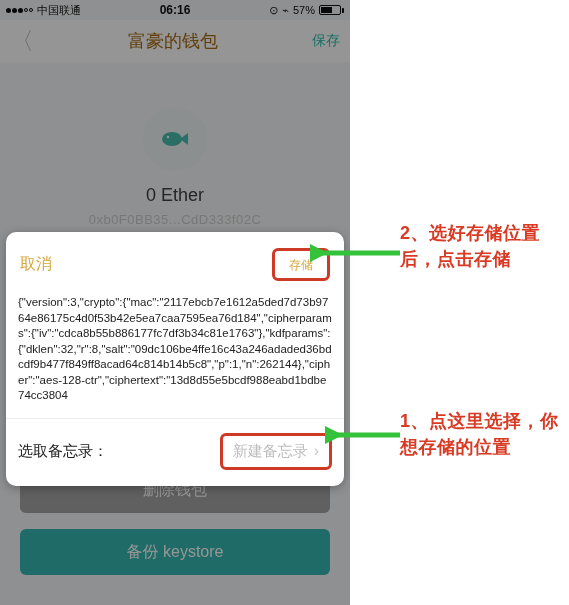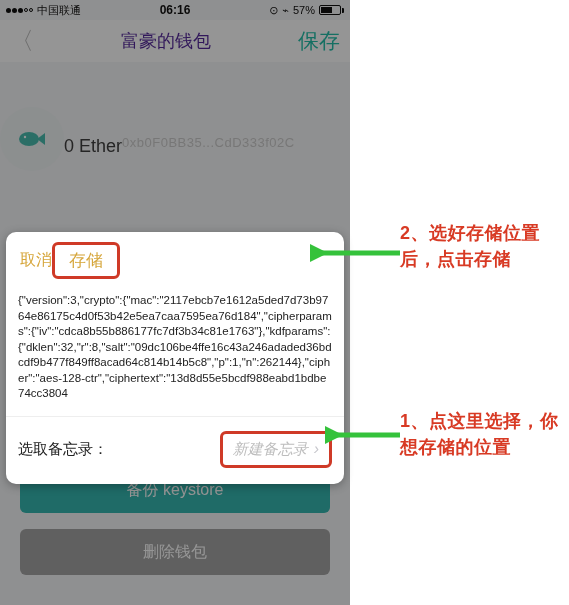--- a/index.html
+++ b/index.html
@@ -34,24 +34,24 @@
   .dot.empty{ background:transparent;border:1px solid #000; width:4px;height:4px;}
   .nav {
     height: 42px;
     display: flex;
     align-items: center;
     justify-content: space-between;
     padding: 0 10px;
     background:#fff;
   }
   .back { color:#b8b8b8; font-size:24px; }
-  .title { font-size:18px; color:#4c1d95; font-weight:500;}
-  .save-link { color:#18bba4; font-size:21px; }
+  .title { font-size:18px; color:#a16207; font-weight:500;}
+  .save-link { color:#18bba4; font-size:14px; }
   .content {
-    display:flex; flex-direction:row; align-items:center;
+    display:flex; flex-direction:column; align-items:center;
     padding-top:45px;
   }
   .coin-circle {
     width:64px;height:64px;border-radius:50%;background:#eef4f5;
     display:flex;align-items:center;justify-content:center;
   }
   .balance { margin-top:14px; font-size:18px; color:#333; }
   .address { margin-top:6px; font-size:13px; color:#c9c9c9; letter-spacing:.5px;}
   .buttons {
     position:absolute; bottom:30px; left:20px; right:20px;
@@ -74,47 +74,47 @@
     position:absolute;
     left:6px; right:6px;
     top:232px;
     width:338px;
     background:#fff;
     border-radius:10px;
     box-shadow:0 2px 10px rgba(0,0,0,.3);
   }
   .phone .sheet { left:6px; }
   .sheet-header {
-    display:flex; justify-content:flex-start; align-items:center;
-    padding:10px 14px 8px;
+    display:flex; justify-content:space-between; align-items:center;
+    padding:16px 14px 8px;
   }
   .cancel { color:#d6a63b; font-size:16px; }
   .store-wrap {
     border:3px solid #cf3a27; border-radius:6px;
     padding:4px 14px;
   }
-  .store { color:#d6a63b; font-size:17px; font-weight:500; }
+  .store { color:#d6a63b; font-size:12px; font-weight:500; }
   .json-text {
     padding:6px 12px 14px;
     font-size:11.5px;
     line-height:1.35;
     color:#222;
     word-break:break-all;
     border-bottom:1px solid #eee;
   }
   .memo-row {
     display:flex; align-items:center; justify-content:space-between;
     padding:14px 12px 16px;
   }
   .memo-label { font-size:15px; color:#222; }
   .memo-field {
     border:3px solid #cf3a27; border-radius:6px;
     padding:6px 10px;
     display:flex; align-items:center; gap:6px;
-    color:#bdbdbd; font-size:15px;font-style:italic;
+    color:#bdbdbd; font-size:15px;
   }
   .chevron { color:#c7c7cc; font-size:16px; }
 
   .annot {
     position:absolute;
     color:#d83a24;
     font-size:18px;
     font-weight:700;
     line-height:1.45;
     letter-spacing:.5px;
@@ -173,22 +173,22 @@
         <ellipse cx="12" cy="12" rx="10" ry="7" fill="#3fb9a9"></ellipse>
         <path d="M20 12 L28 6 L28 18 Z" fill="#3fb9a9"></path>
         <circle cx="8" cy="10" r="1.2" fill="#fff"></circle>
       </svg>
     </div>
     <div class="balance">0 Ether</div>
     <div class="address">0xb0F0BB35...CdD333f02C</div>
   </div>
 
   <div class="buttons">
+    <div class="btn danger">删除钱包</div>
     <div class="btn primary">备份 keystore</div>
-    <div class="btn danger">删除钱包</div>
   </div>
 
   <div class="overlay"></div>
 
   <div class="sheet">
     <div class="sheet-header">
       <span class="cancel">取消</span>
       <span class="store-wrap">
         <span class="store">存储</span>
       </span>

